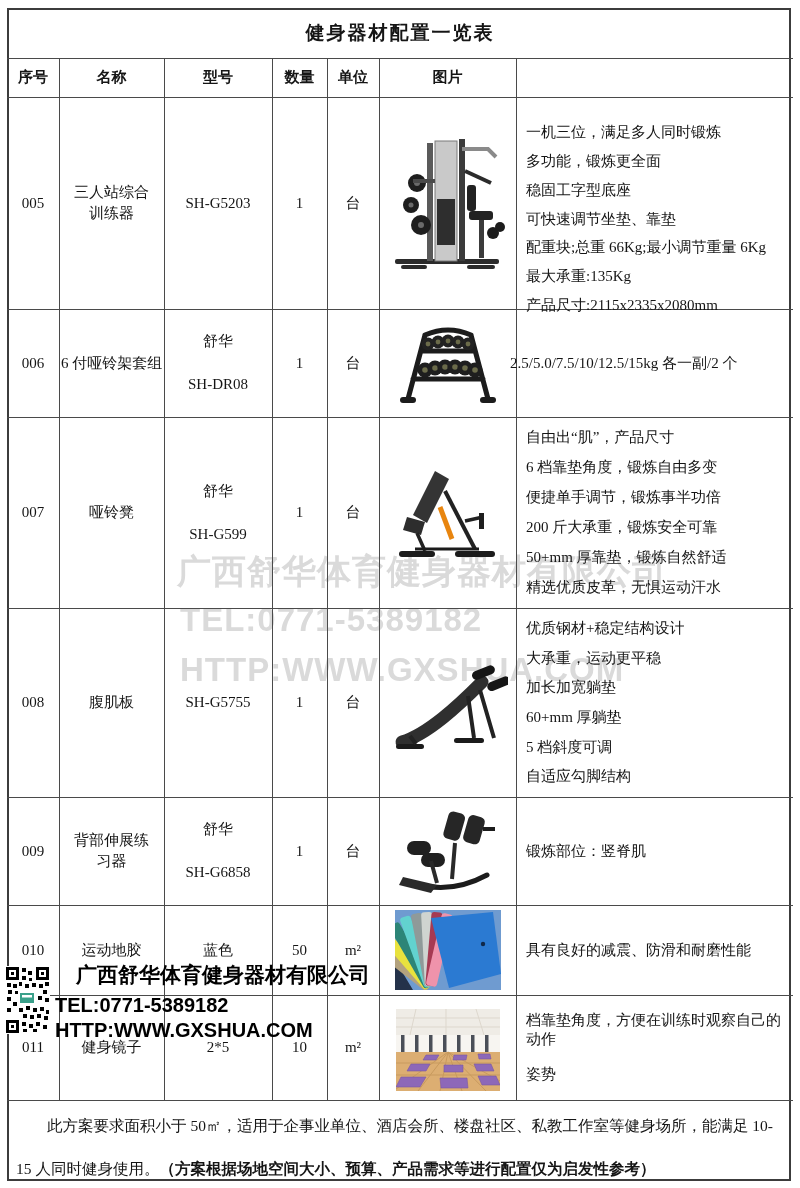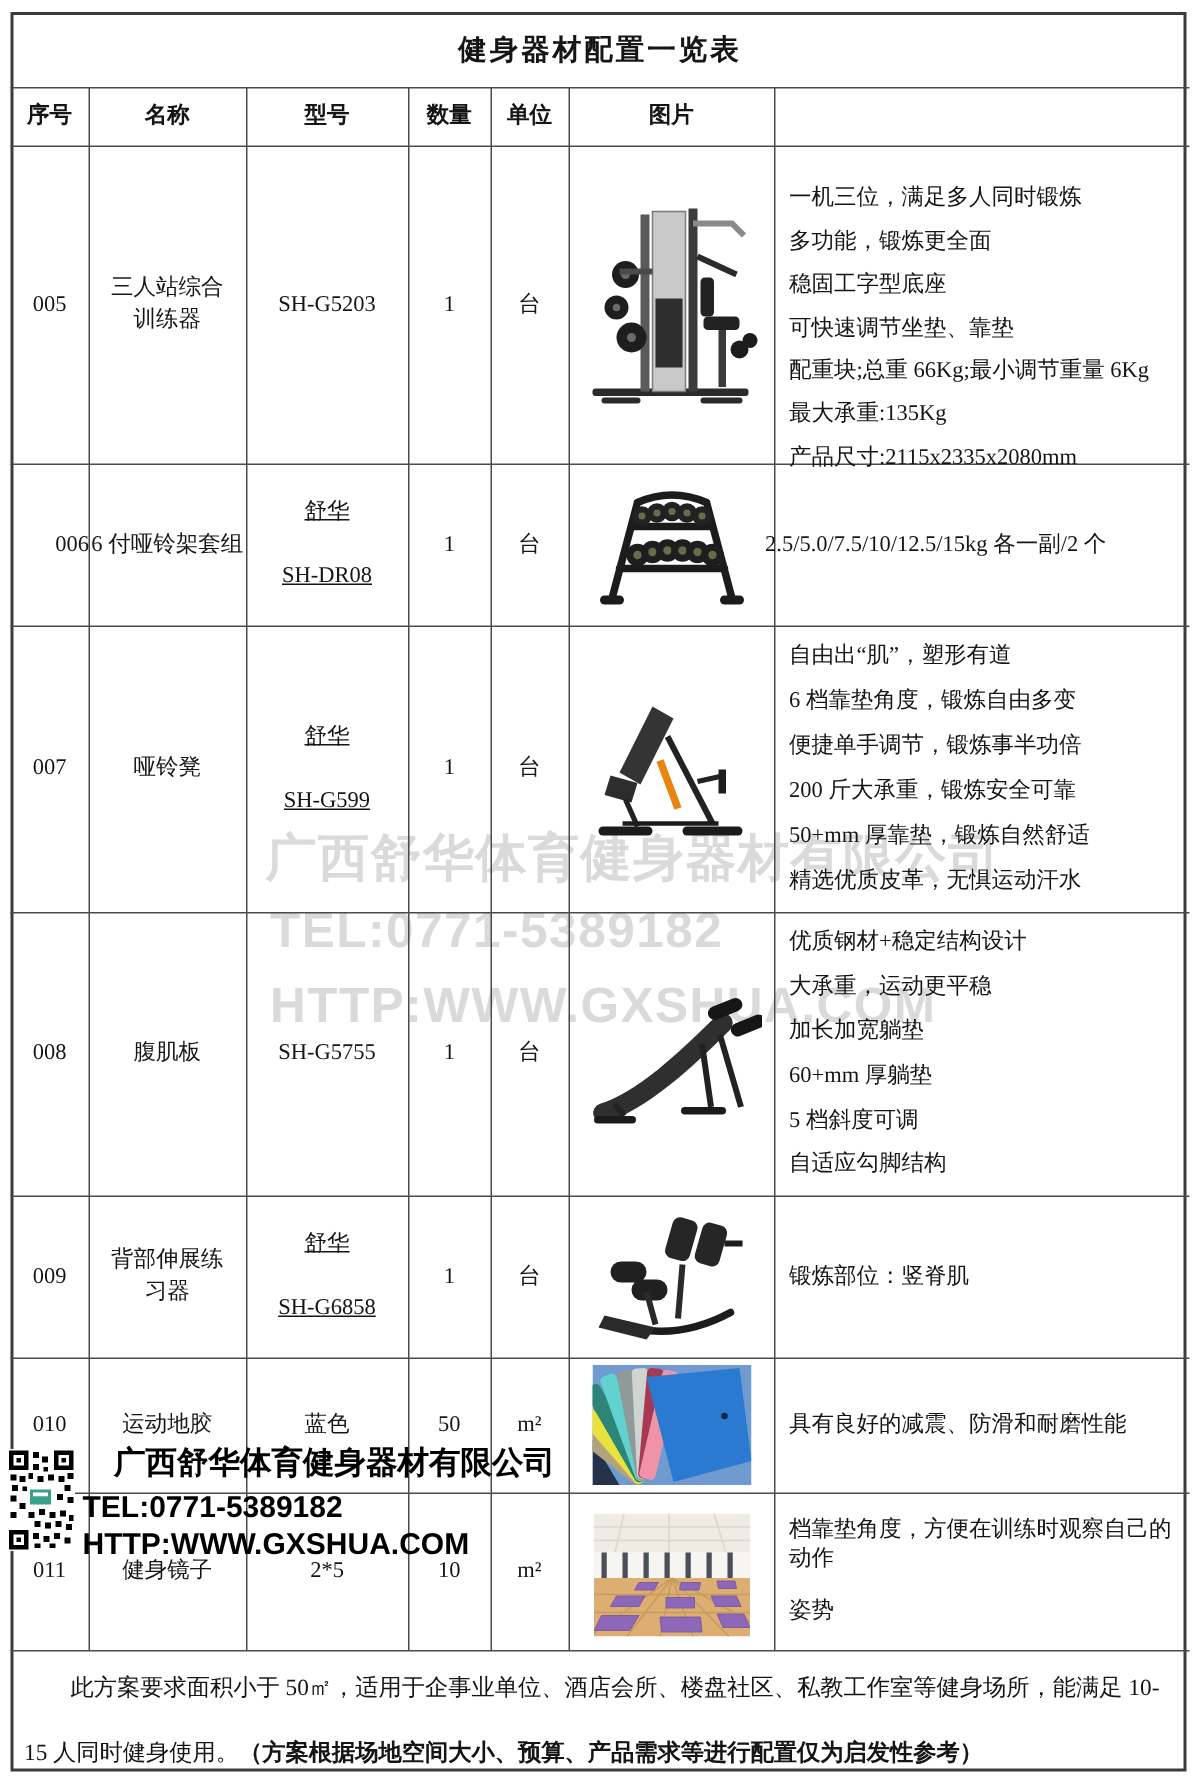--- a/index.html
+++ b/index.html
@@ -4,21 +4,21 @@
 <style>
   html,body{margin:0;padding:0;background:#ffffff;}
   .page{position:relative;width:800px;height:1188px;background:#fff;overflow:hidden;
         font-family:"Liberation Serif",serif;color:#151515;}
   .outer{position:absolute;left:7px;top:8px;width:784px;height:1173px;border:2px solid #3c3c3c;box-sizing:border-box;z-index:1;}
   .vline{position:absolute;width:1px;background:#4a4a4a;top:58px;height:1042px;z-index:1;}
   .hline{position:absolute;height:1px;background:#4a4a4a;left:7px;width:786px;z-index:1;}
   .cell{position:absolute;display:flex;flex-direction:column;align-items:center;justify-content:center;
         font-size:15px;line-height:1.25;text-align:center;z-index:2;}
   .cell.gap18{gap:2px;}
-  .cell.gap24{gap:24px;text-decoration:underline;}
+  .cell.gap24{gap:24px;}
   .remarks{align-items:flex-start;justify-content:space-evenly;text-align:left;
            padding-left:10px;padding-right:6px;box-sizing:border-box;}
   .title{position:absolute;left:7px;top:8px;width:786px;height:50px;display:flex;align-items:center;justify-content:center;
          font-family:"Liberation Sans",sans-serif;font-weight:bold;font-size:19px;letter-spacing:2px;z-index:2;}
   .hcell{font-weight:bold;font-size:15px;}
   .imgcell{position:absolute;display:flex;align-items:center;justify-content:center;z-index:2;}
   .wm{position:absolute;font-family:"Liberation Sans",sans-serif;font-weight:bold;color:#dadada;z-index:0;white-space:nowrap;}
   .wm1{left:177px;top:549px;font-size:34px;letter-spacing:1px;}
   .wm2{left:180px;top:601px;font-size:33px;letter-spacing:1px;}
   .wm3{left:180px;top:651px;font-size:33px;letter-spacing:1px;}
@@ -101,21 +101,21 @@
   <div class="cell remarks" style="left:516px;top:113px;width:277px;height:212px">
     <div>一机三位，满足多人同时锻炼</div>
     <div>多功能，锻炼更全面</div>
     <div>稳固工字型底座</div>
     <div>可快速调节坐垫、靠垫</div>
     <div>配重块;总重 66Kg;最小调节重量 6Kg</div>
     <div>最大承重:135Kg</div>
     <div>产品尺寸:2115x2335x2080mm</div>
   </div>
 
-  <div class="cell" style="left:22px;top:309px;width:52px;height:108px">006</div>
+  <div class="cell" style="left:7px;top:309px;width:52px;height:108px">006</div>
   <div class="cell" style="left:59px;top:309px;width:105px;height:108px">6 付哑铃架套组</div>
   <div class="cell gap24" style="left:164px;top:309px;width:108px;height:108px">
     <div>舒华</div>
     <div>SH-DR08</div>
   </div>
   <div class="cell" style="left:272px;top:309px;width:55px;height:108px">1</div>
   <div class="cell" style="left:327px;top:309px;width:52px;height:108px">台</div>
   <div class="imgcell" style="left:379px;top:309px;width:137px;height:108px">
     <svg width="106" height="92" viewBox="0 0 106 92">
       <path d="M13,82 L30,18 M93,82 L76,18 M30,18 Q53,8 76,18 M18,62 H88 M27,34 H79" stroke="#1c1c1c" stroke-width="5" fill="none" stroke-linecap="round"></path>
@@ -168,21 +168,21 @@
       <path d="M45,48 L57,80" stroke="#e8850f" stroke-width="5"></path>
       <path d="M50,32 L80,90" stroke="#222" stroke-width="4"></path>
       <path d="M22,74 L30,92 M70,62 L88,58" stroke="#222" stroke-width="3.5"></path>
       <rect x="84" y="54" width="5" height="16" fill="#1e1e1e"></rect>
       <path d="M20,90 L84,90" stroke="#1b1b1b" stroke-width="3"></path>
       <rect x="4" y="92" width="36" height="6" rx="3" fill="#1b1b1b"></rect>
       <rect x="60" y="92" width="40" height="6" rx="3" fill="#1b1b1b"></rect>
     </svg>
   </div>
   <div class="cell remarks" style="left:516px;top:417px;width:277px;height:191px">
-    <div>自由出“肌”，塑形有道</div>
+    <div>自由出“肌”，产品尺寸</div>
     <div>6 档靠垫角度，锻炼自由多变</div>
     <div>便捷单手调节，锻炼事半功倍</div>
     <div>200 斤大承重，锻炼安全可靠</div>
     <div>50+mm 厚靠垫，锻炼自然舒适</div>
     <div>精选优质皮革，无惧运动汗水</div>
   </div>
 
   <div class="cell" style="left:7px;top:608px;width:52px;height:189px">008</div>
   <div class="cell" style="left:59px;top:608px;width:105px;height:189px">腹肌板</div>
   <div class="cell" style="left:164px;top:608px;width:108px;height:189px">SH-G5755</div>

